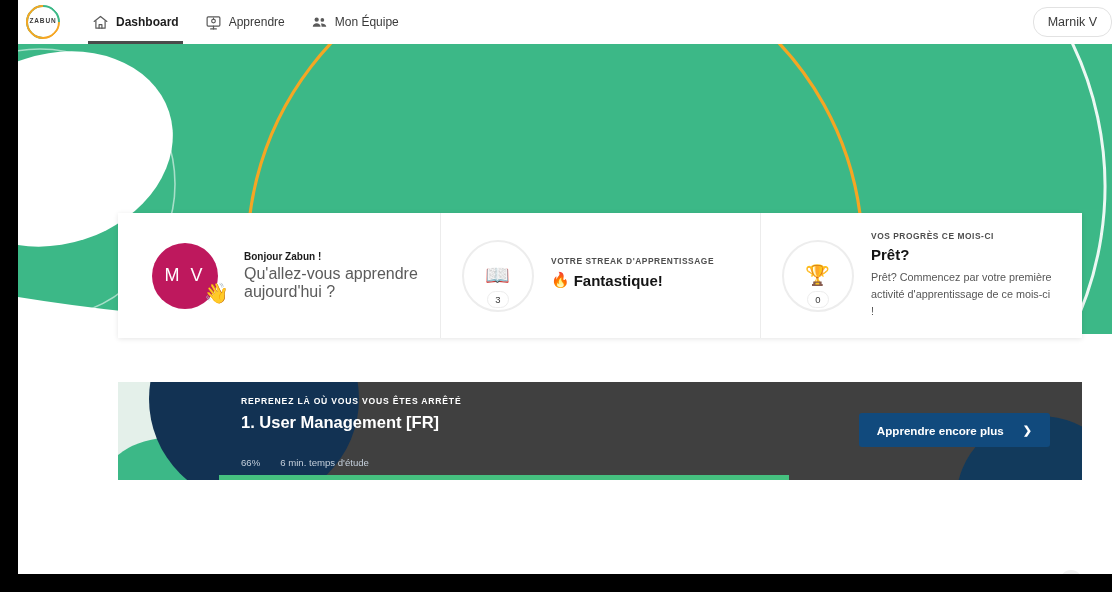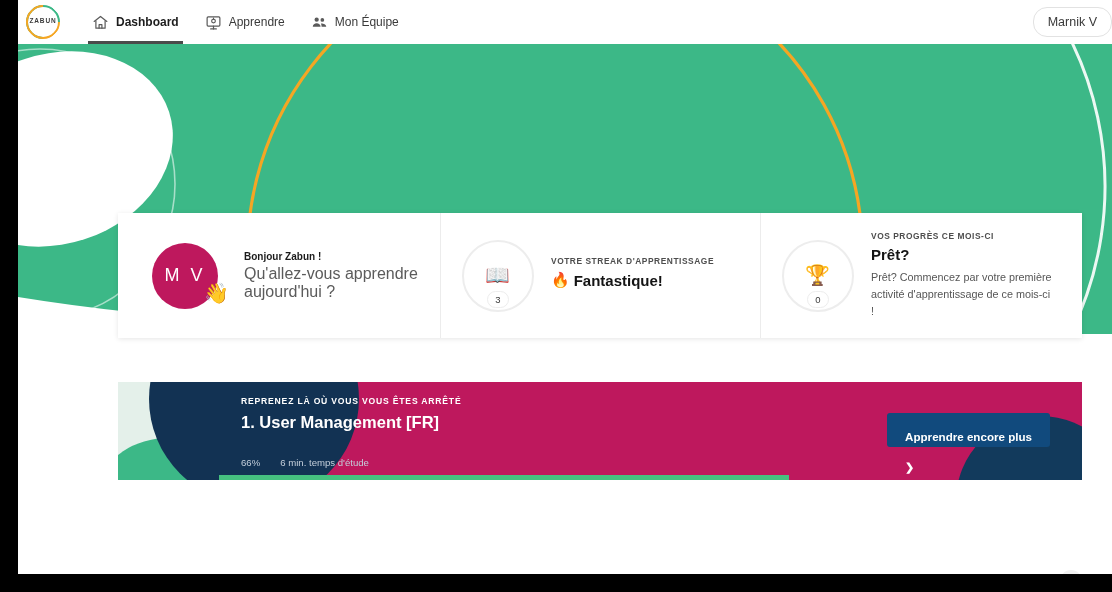--- a/index.html
+++ b/index.html
@@ -204,21 +204,21 @@
     display: flex; align-items: center; gap: 4px;
   }
   .stat-desc { font-size: 10.8px; line-height: 1.55; color: #565656; }
   .stat-desc b { color: #1c1c1c; }
 
   
   .banner {
     position: absolute;
     left: 100px; top: 338px;
     width: 964px; height: 98px;
-    background: #be185d;
+    background: #404040;
     overflow: hidden;
     display: flex;
   }
   .banner-thumb {
     width: 101px; height: 98px;
     background: #e4f0ea;
     position: relative;
     overflow: hidden;
     flex: 0 0 auto;
   }
@@ -284,23 +284,22 @@
     z-index: 3;
     background: #114a7d;
     color: #fff;
     border: none;
     height: 33px;
     padding: 17px 18px;
     font-size: 11.6px;
     font-weight: bold;
     font-family: "Liberation Sans", sans-serif;
     border-radius: 3px;
-    display: flex; align-items: flex-start; gap: 19px;
+    display: flex; align-items: center; gap: 19px;
     cursor: pointer;
-    flex-direction: column;
   }
   .banner-progress {
     position: absolute;
     left: 101px; bottom: 0;
     height: 5px;
     background: #45c07f;
     z-index: 4;
   }
 
   

